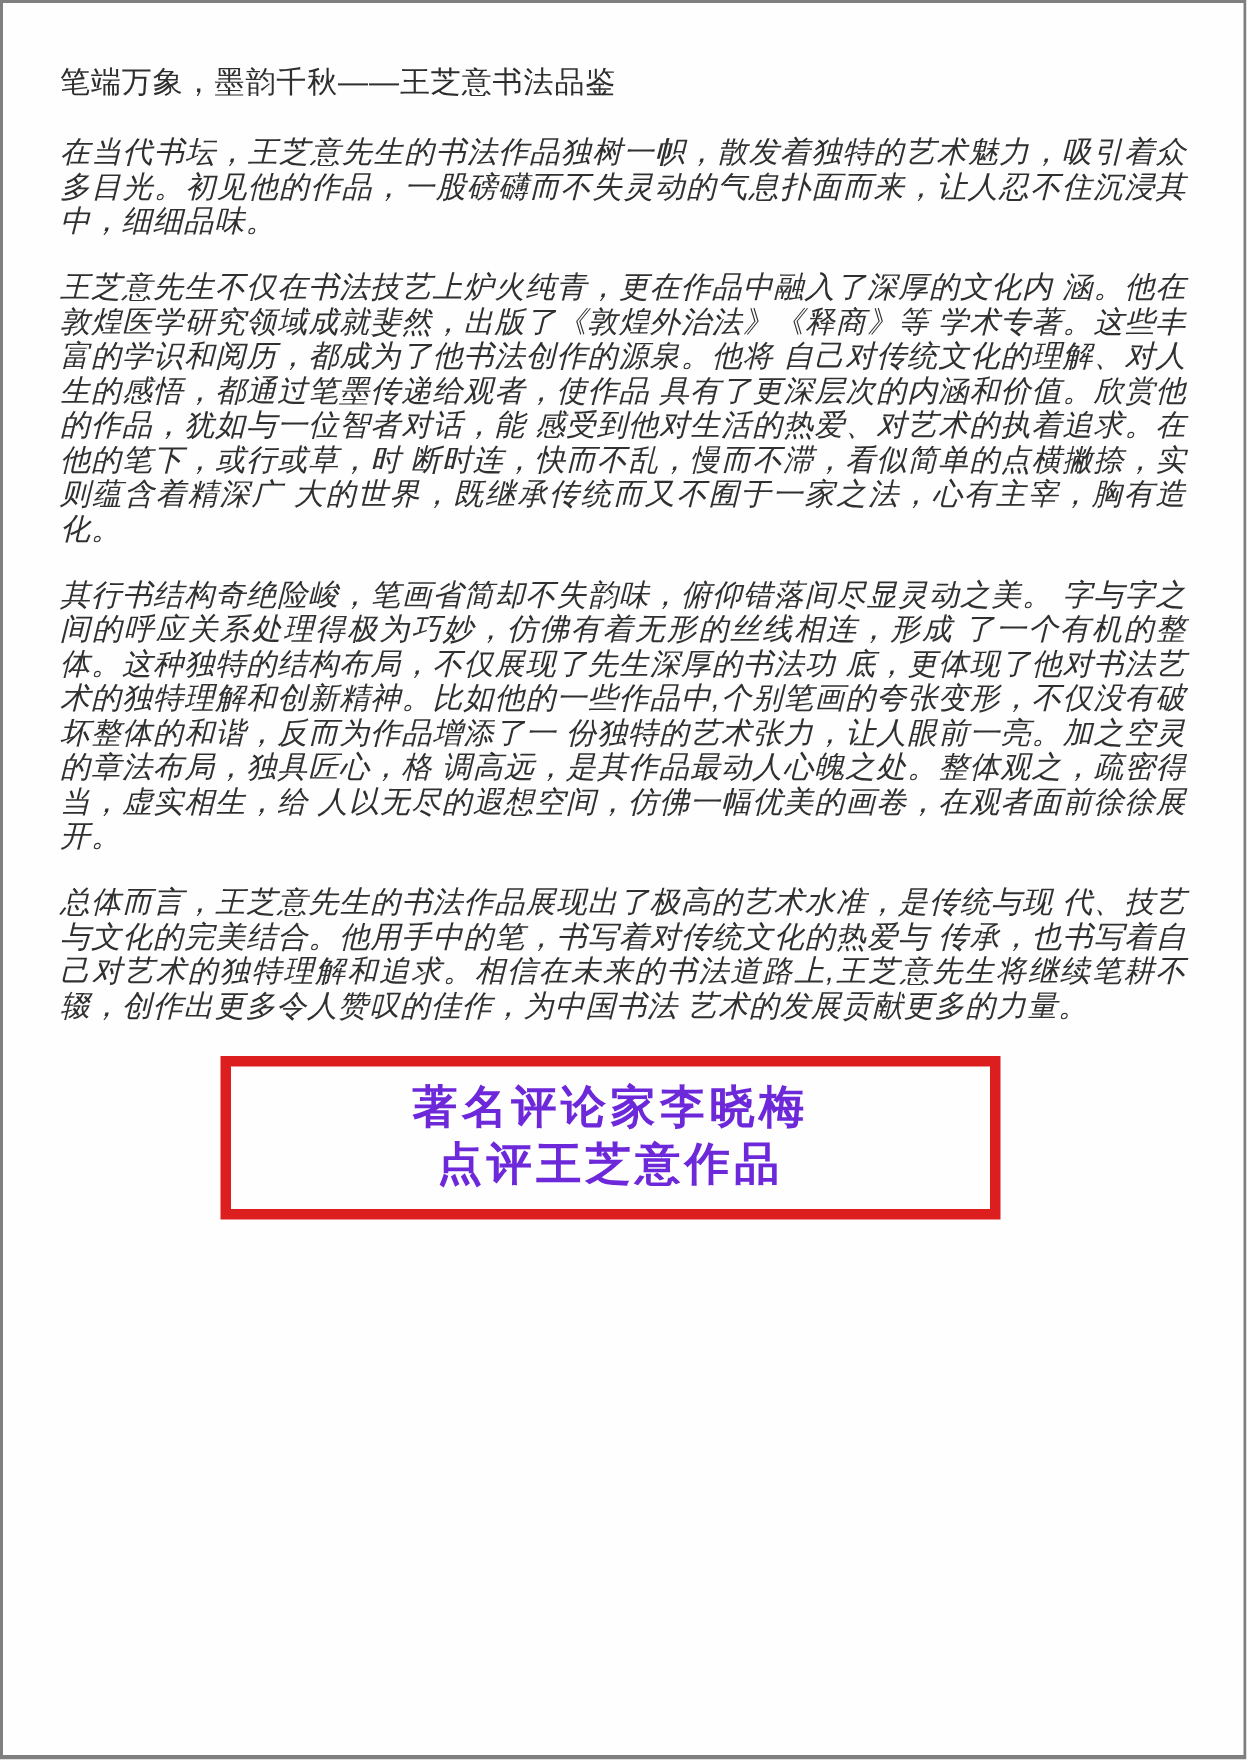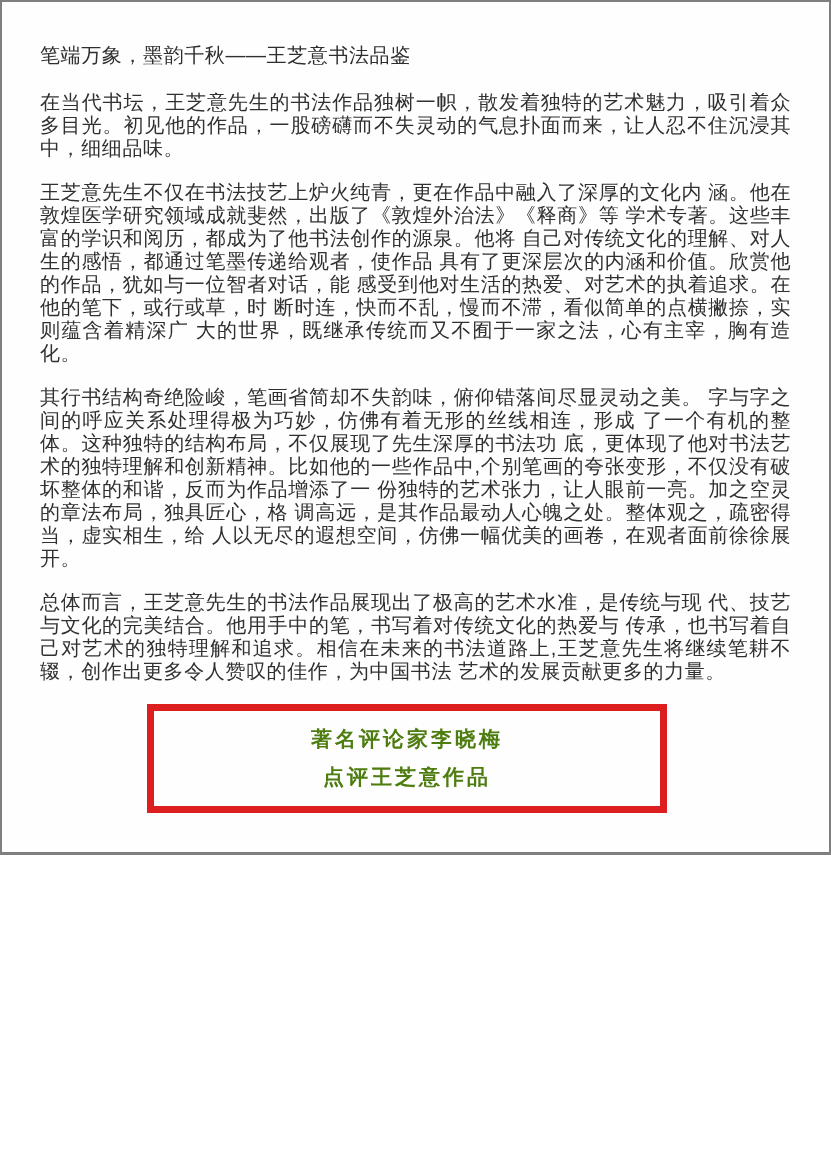--- a/index.html
+++ b/index.html
@@ -4,21 +4,21 @@
 <style>
   html, body {
     margin: 0;
     padding: 0;
     background: #ffffff;
     font-family: "Liberation Sans", "DejaVu Sans", sans-serif;
   }
   .page {
     position: relative;
     width: 831px;
-    height: 855px;
+    height: 1173px;
     box-sizing: border-box;
     background: #fefefe;
     border: 2px solid #7f7f7f;
     border-bottom: 3px solid #5c5c5c;
     overflow: hidden;
   }
   .content {
     box-sizing: border-box;
     padding: 42px 38px 0 38px;
     color: #303030;
@@ -32,35 +32,36 @@
     color: #2e2e2e;
   }
   .para {
     font-size: 20px;
     letter-spacing: 0.6px;
     line-height: 23px;
     margin: 0 0 21px 0;
     text-align: justify;
     text-justify: inter-ideograph;
     color: #303030;
+    font-style: italic;
   }
   .callout {
     box-sizing: border-box;
     width: 520px;
     margin: 14px 0 0 107px;
     border: 7px solid #dd1e1e;
     padding: 9px 10px 10px 10px;
     text-align: center;
   }
   .callout-line {
-    font-size: 21px;
+    font-size: 30px;
     font-weight: 700;
     letter-spacing: 3px;
     line-height: 38px;
-    color: #4d7c0f;
+    color: #6d28d9;
     white-space: nowrap;
   }
 </style>
 </head>
 <body>
 
 <div class="page" style="border-color: rgb(127, 127, 127);">
   <div class="content">
 
     <h1 class="doc-title">笔端万象，墨韵千秋——王芝意书法品鉴</h1>

